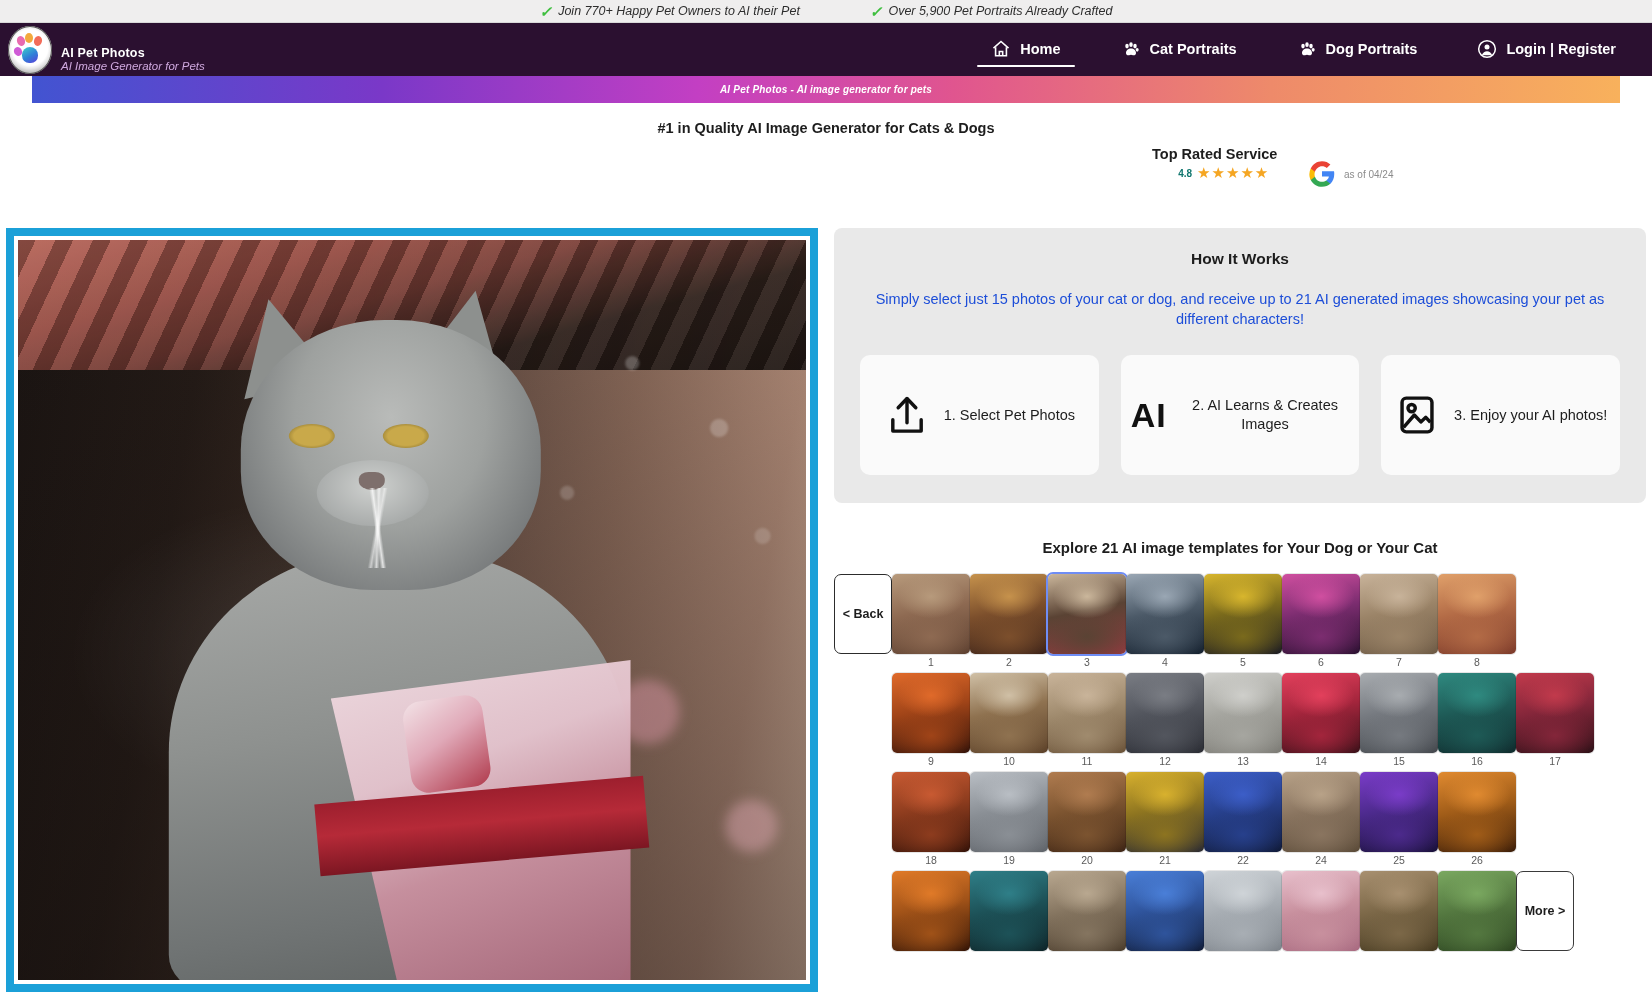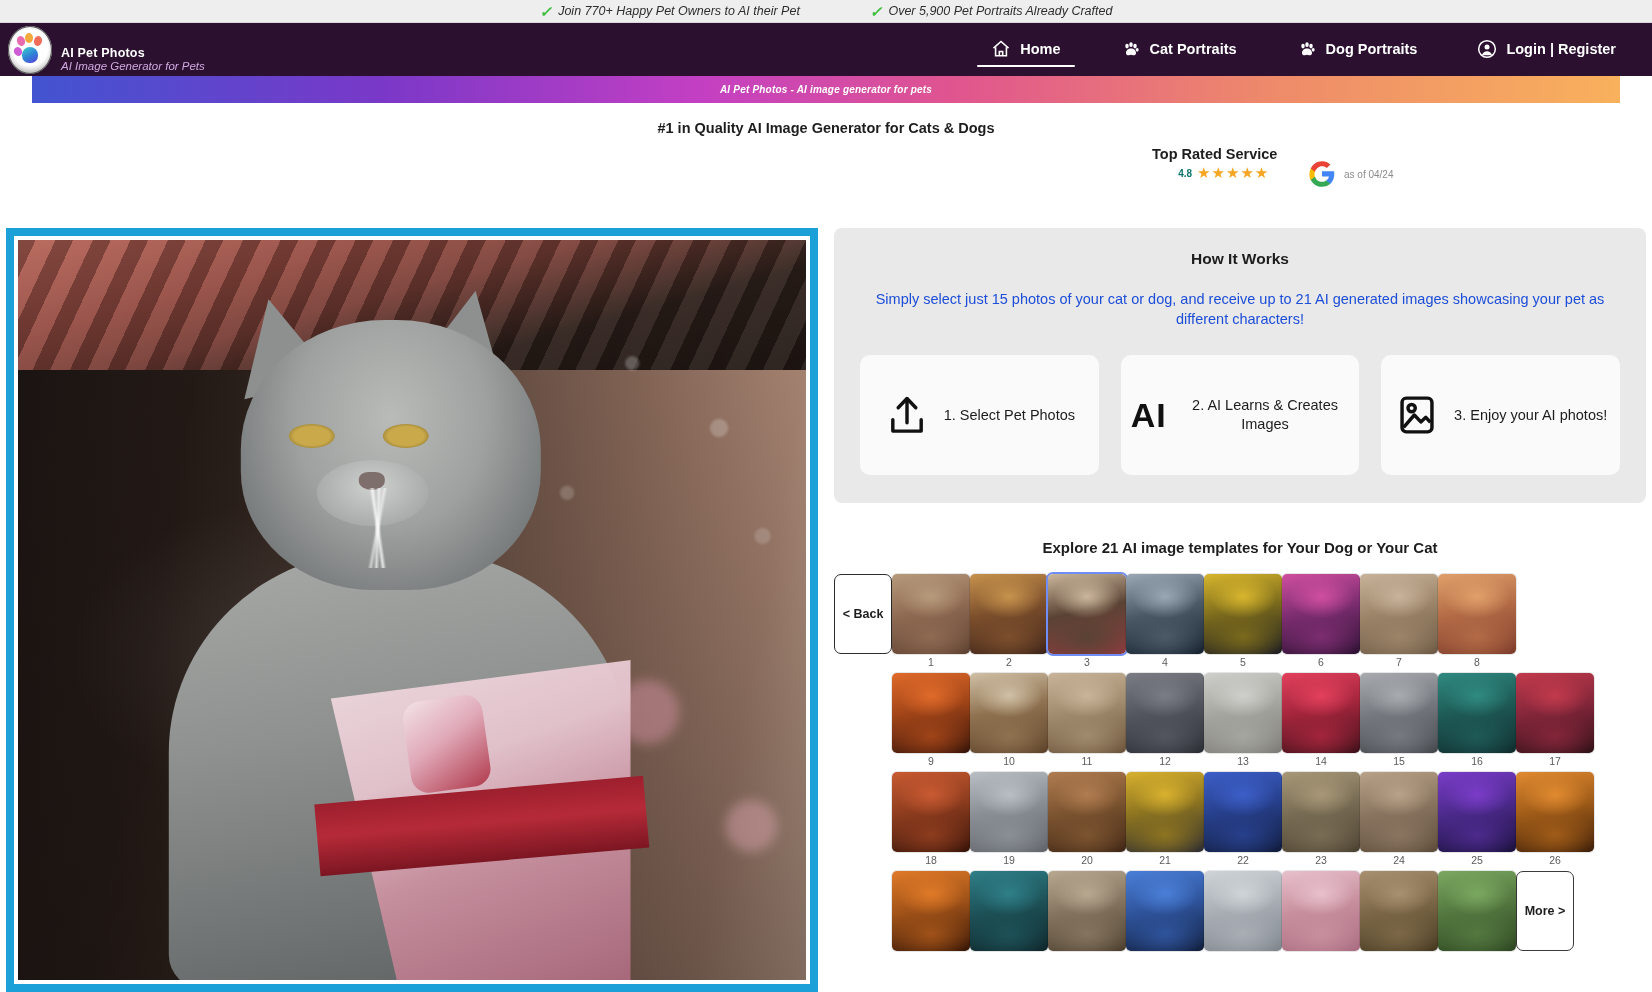--- a/index.html
+++ b/index.html
@@ -459,24 +459,20 @@
             </div>
             <div class="cell">
               <div class="thumb" style="background: radial-gradient(60% 38% at 50% 28%, rgb(216, 177, 46) 0%, transparent 72%), radial-gradient(70% 46% at 50% 78%, rgb(141, 116, 32) 0%, transparent 78%), linear-gradient(168deg, rgb(216, 177, 46) 0%, rgb(141, 116, 32) 46%, rgb(42, 42, 50) 100%);"></div>
               <div class="num">21</div>
             </div>
             <div class="cell">
               <div class="thumb" style="background: radial-gradient(60% 38% at 50% 28%, rgb(60, 94, 200) 0%, transparent 72%), radial-gradient(70% 46% at 50% 78%, rgb(39, 64, 140) 0%, transparent 78%), linear-gradient(168deg, rgb(60, 94, 200) 0%, rgb(39, 64, 140) 46%, rgb(16, 26, 56) 100%);"></div>
               <div class="num">22</div>
             </div>
             <div class="cell">
-              <div class="thumb" style="background: radial-gradient(60% 38% at 50% 28%, rgb(168, 152, 120) 0%, transparent 72%), radial-gradient(70% 46% at 50% 78%, rgb(120, 108, 84) 0%, transparent 78%), linear-gradient(168deg, rgb(168, 152, 120) 0%, rgb(120, 108, 84) 46%, rgb(74, 64, 48) 100%);"></div>
-              <div class="num">23</div>
-            </div>
-            <div class="cell">
               <div class="thumb" style="background: radial-gradient(60% 38% at 50% 28%, rgb(184, 162, 136) 0%, transparent 72%), radial-gradient(70% 46% at 50% 78%, rgb(138, 117, 96) 0%, transparent 78%), linear-gradient(168deg, rgb(184, 162, 136) 0%, rgb(138, 117, 96) 46%, rgb(90, 74, 56) 100%);"></div>
               <div class="num">24</div>
             </div>
             <div class="cell">
               <div class="thumb" style="background: radial-gradient(60% 38% at 50% 28%, rgb(122, 60, 200) 0%, transparent 72%), radial-gradient(70% 46% at 50% 78%, rgb(76, 42, 140) 0%, transparent 78%), linear-gradient(168deg, rgb(122, 60, 200) 0%, rgb(76, 42, 140) 46%, rgb(24, 16, 56) 100%);"></div>
               <div class="num">25</div>
             </div>
             <div class="cell">
               <div class="thumb" style="background: radial-gradient(60% 38% at 50% 28%, rgb(224, 138, 48) 0%, transparent 72%), radial-gradient(70% 46% at 50% 78%, rgb(160, 92, 24) 0%, transparent 78%), linear-gradient(168deg, rgb(224, 138, 48) 0%, rgb(160, 92, 24) 46%, rgb(58, 28, 8) 100%);"></div>
               <div class="num">26</div>

